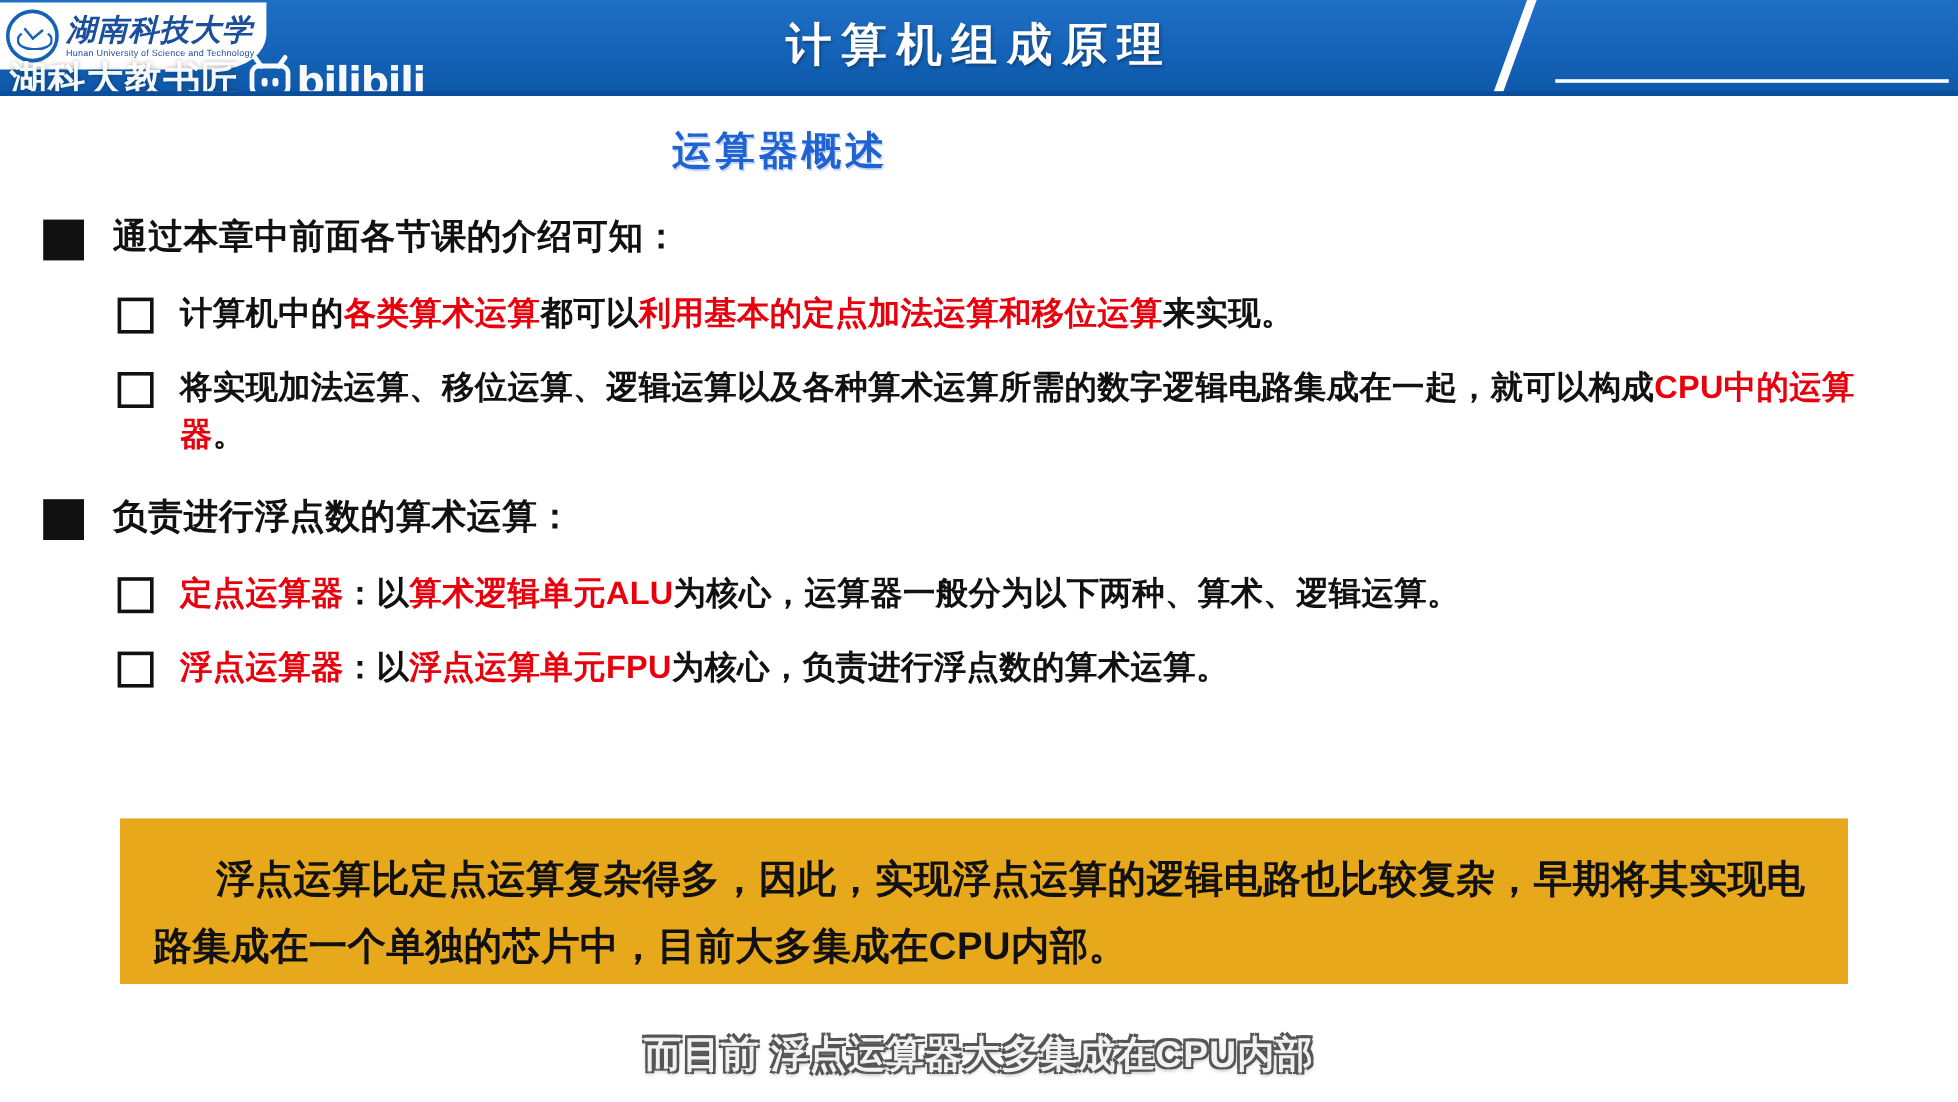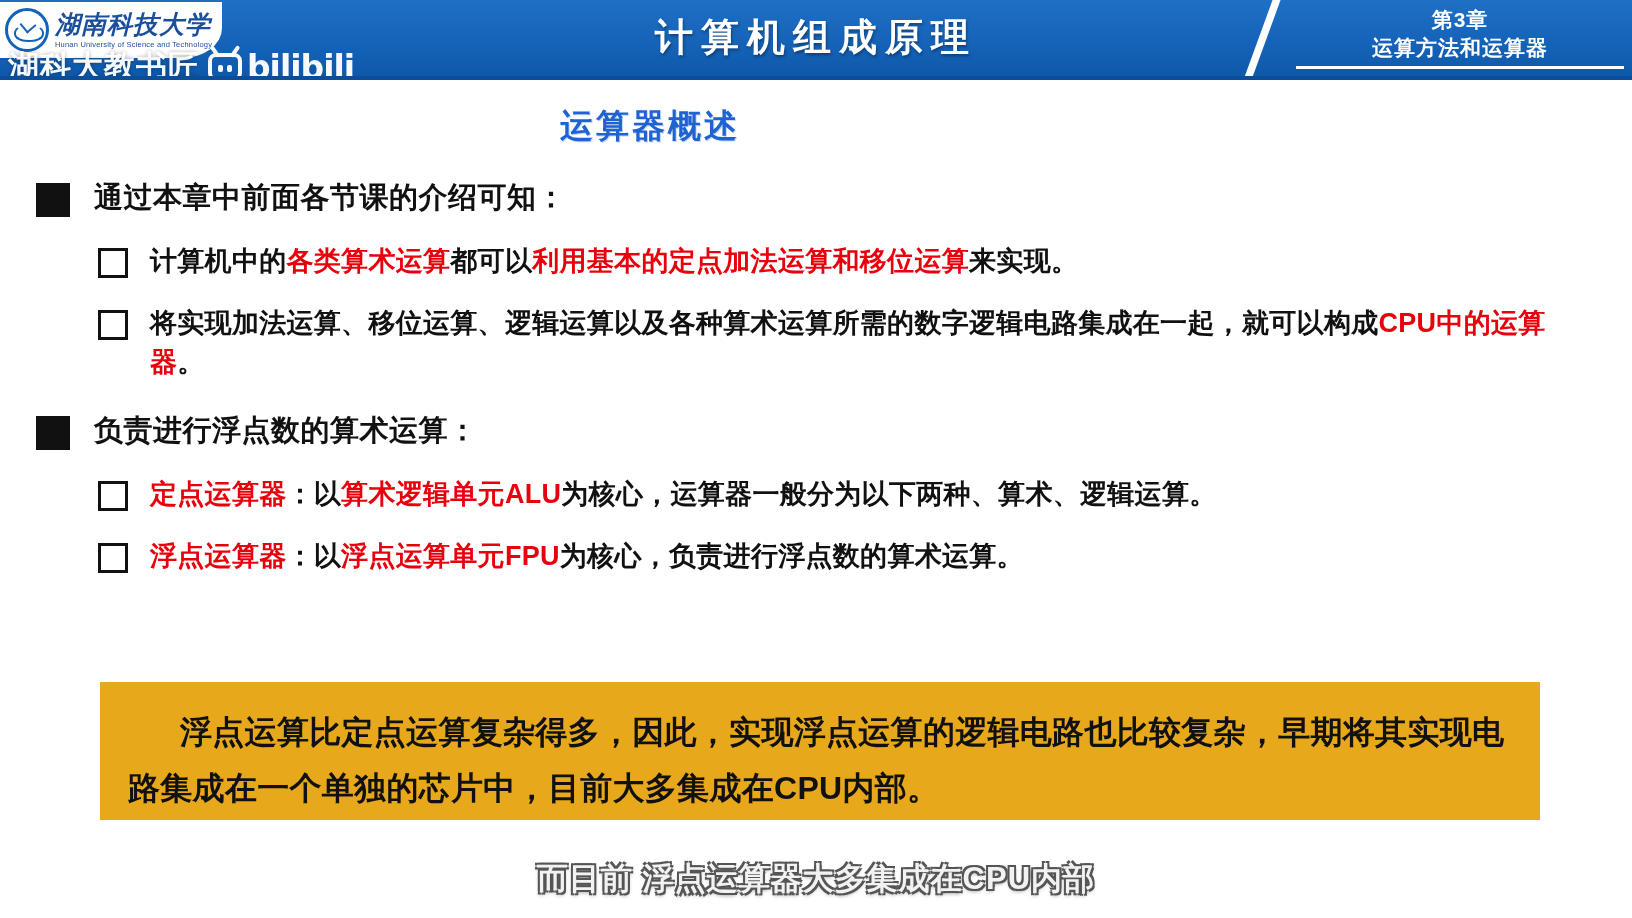--- a/index.html
+++ b/index.html
@@ -236,24 +236,20 @@
           <span class="bili-dot-l"></span>
           <span class="bili-dot-r"></span>
         </div>
         <div class="bili-text">bilibili</div>
       </div>
     </div>
 
     <div class="course-title">计算机组成原理</div>
 
     <div class="divider-slash"></div>
-    <div class="chapter-box">
-      <div class="chapter-line1">第3章</div>
-      <div class="chapter-line2">运算方法和运算器</div>
-    </div>
     <div class="chapter-rule"></div>
     <div class="header-underline"></div>
   </div>
 
   <div class="slide-title">运算器概述</div>
 
   <div class="content">
 
     <div class="l1">
       <div class="sq-black"></div>

